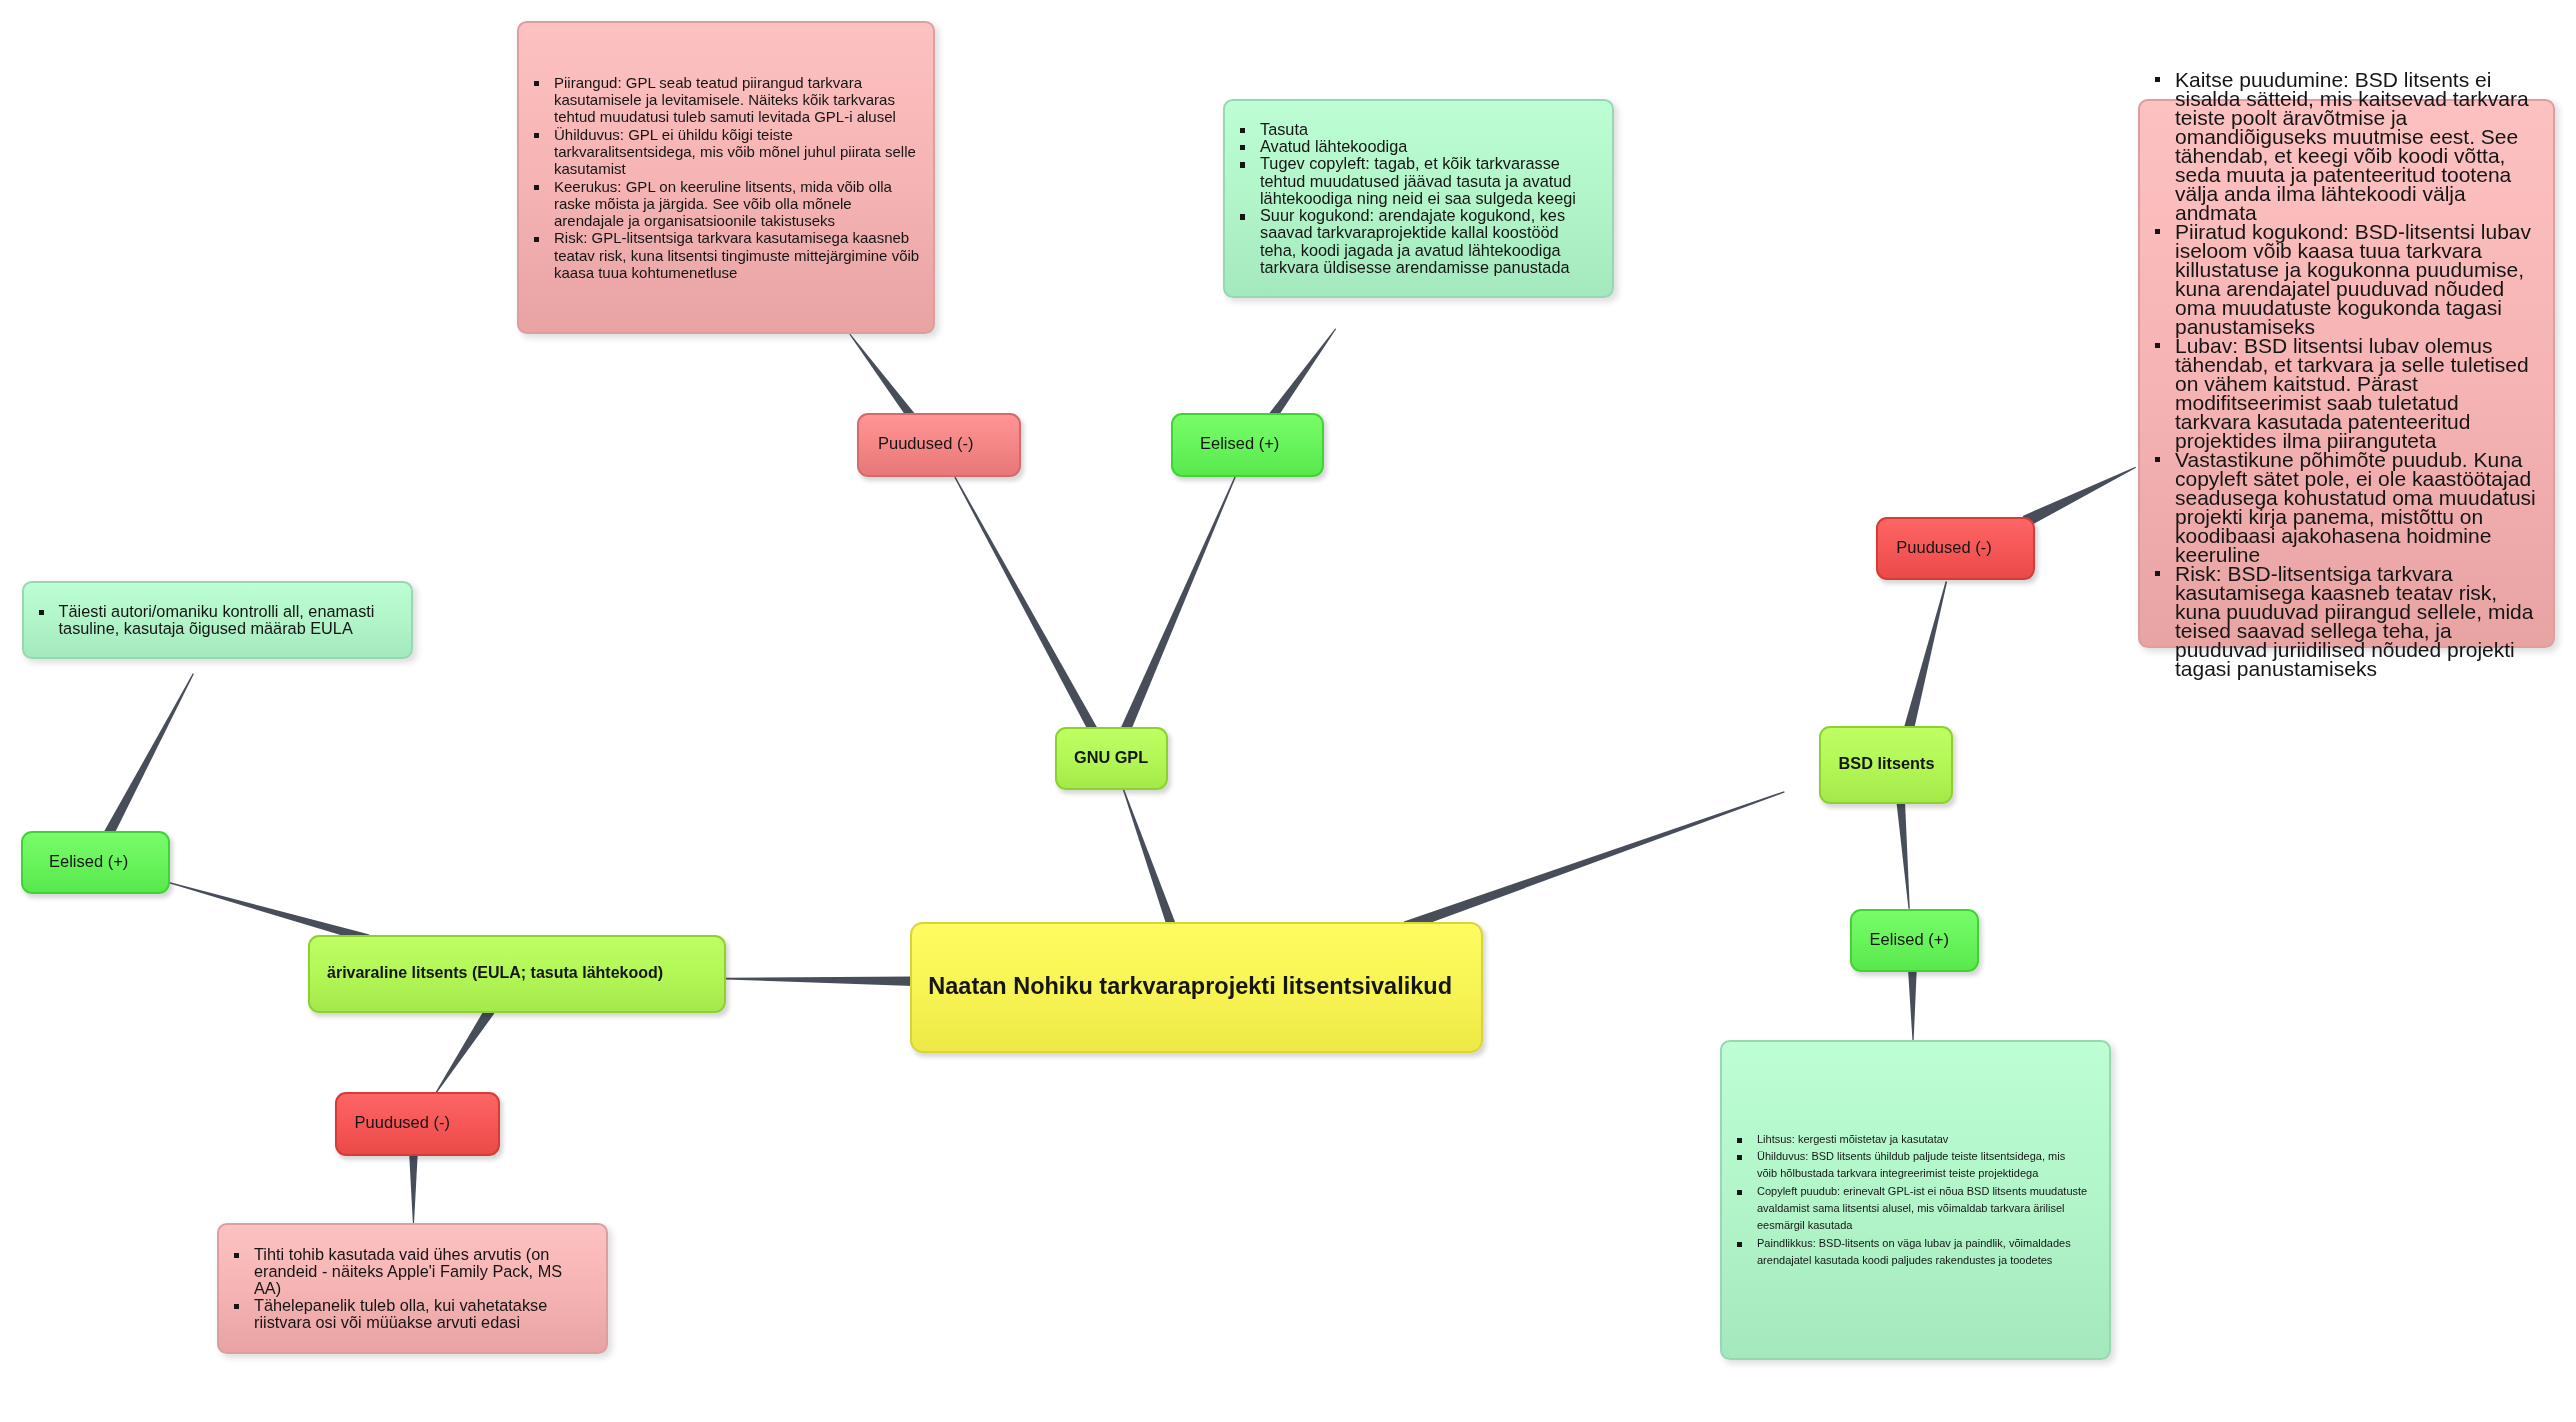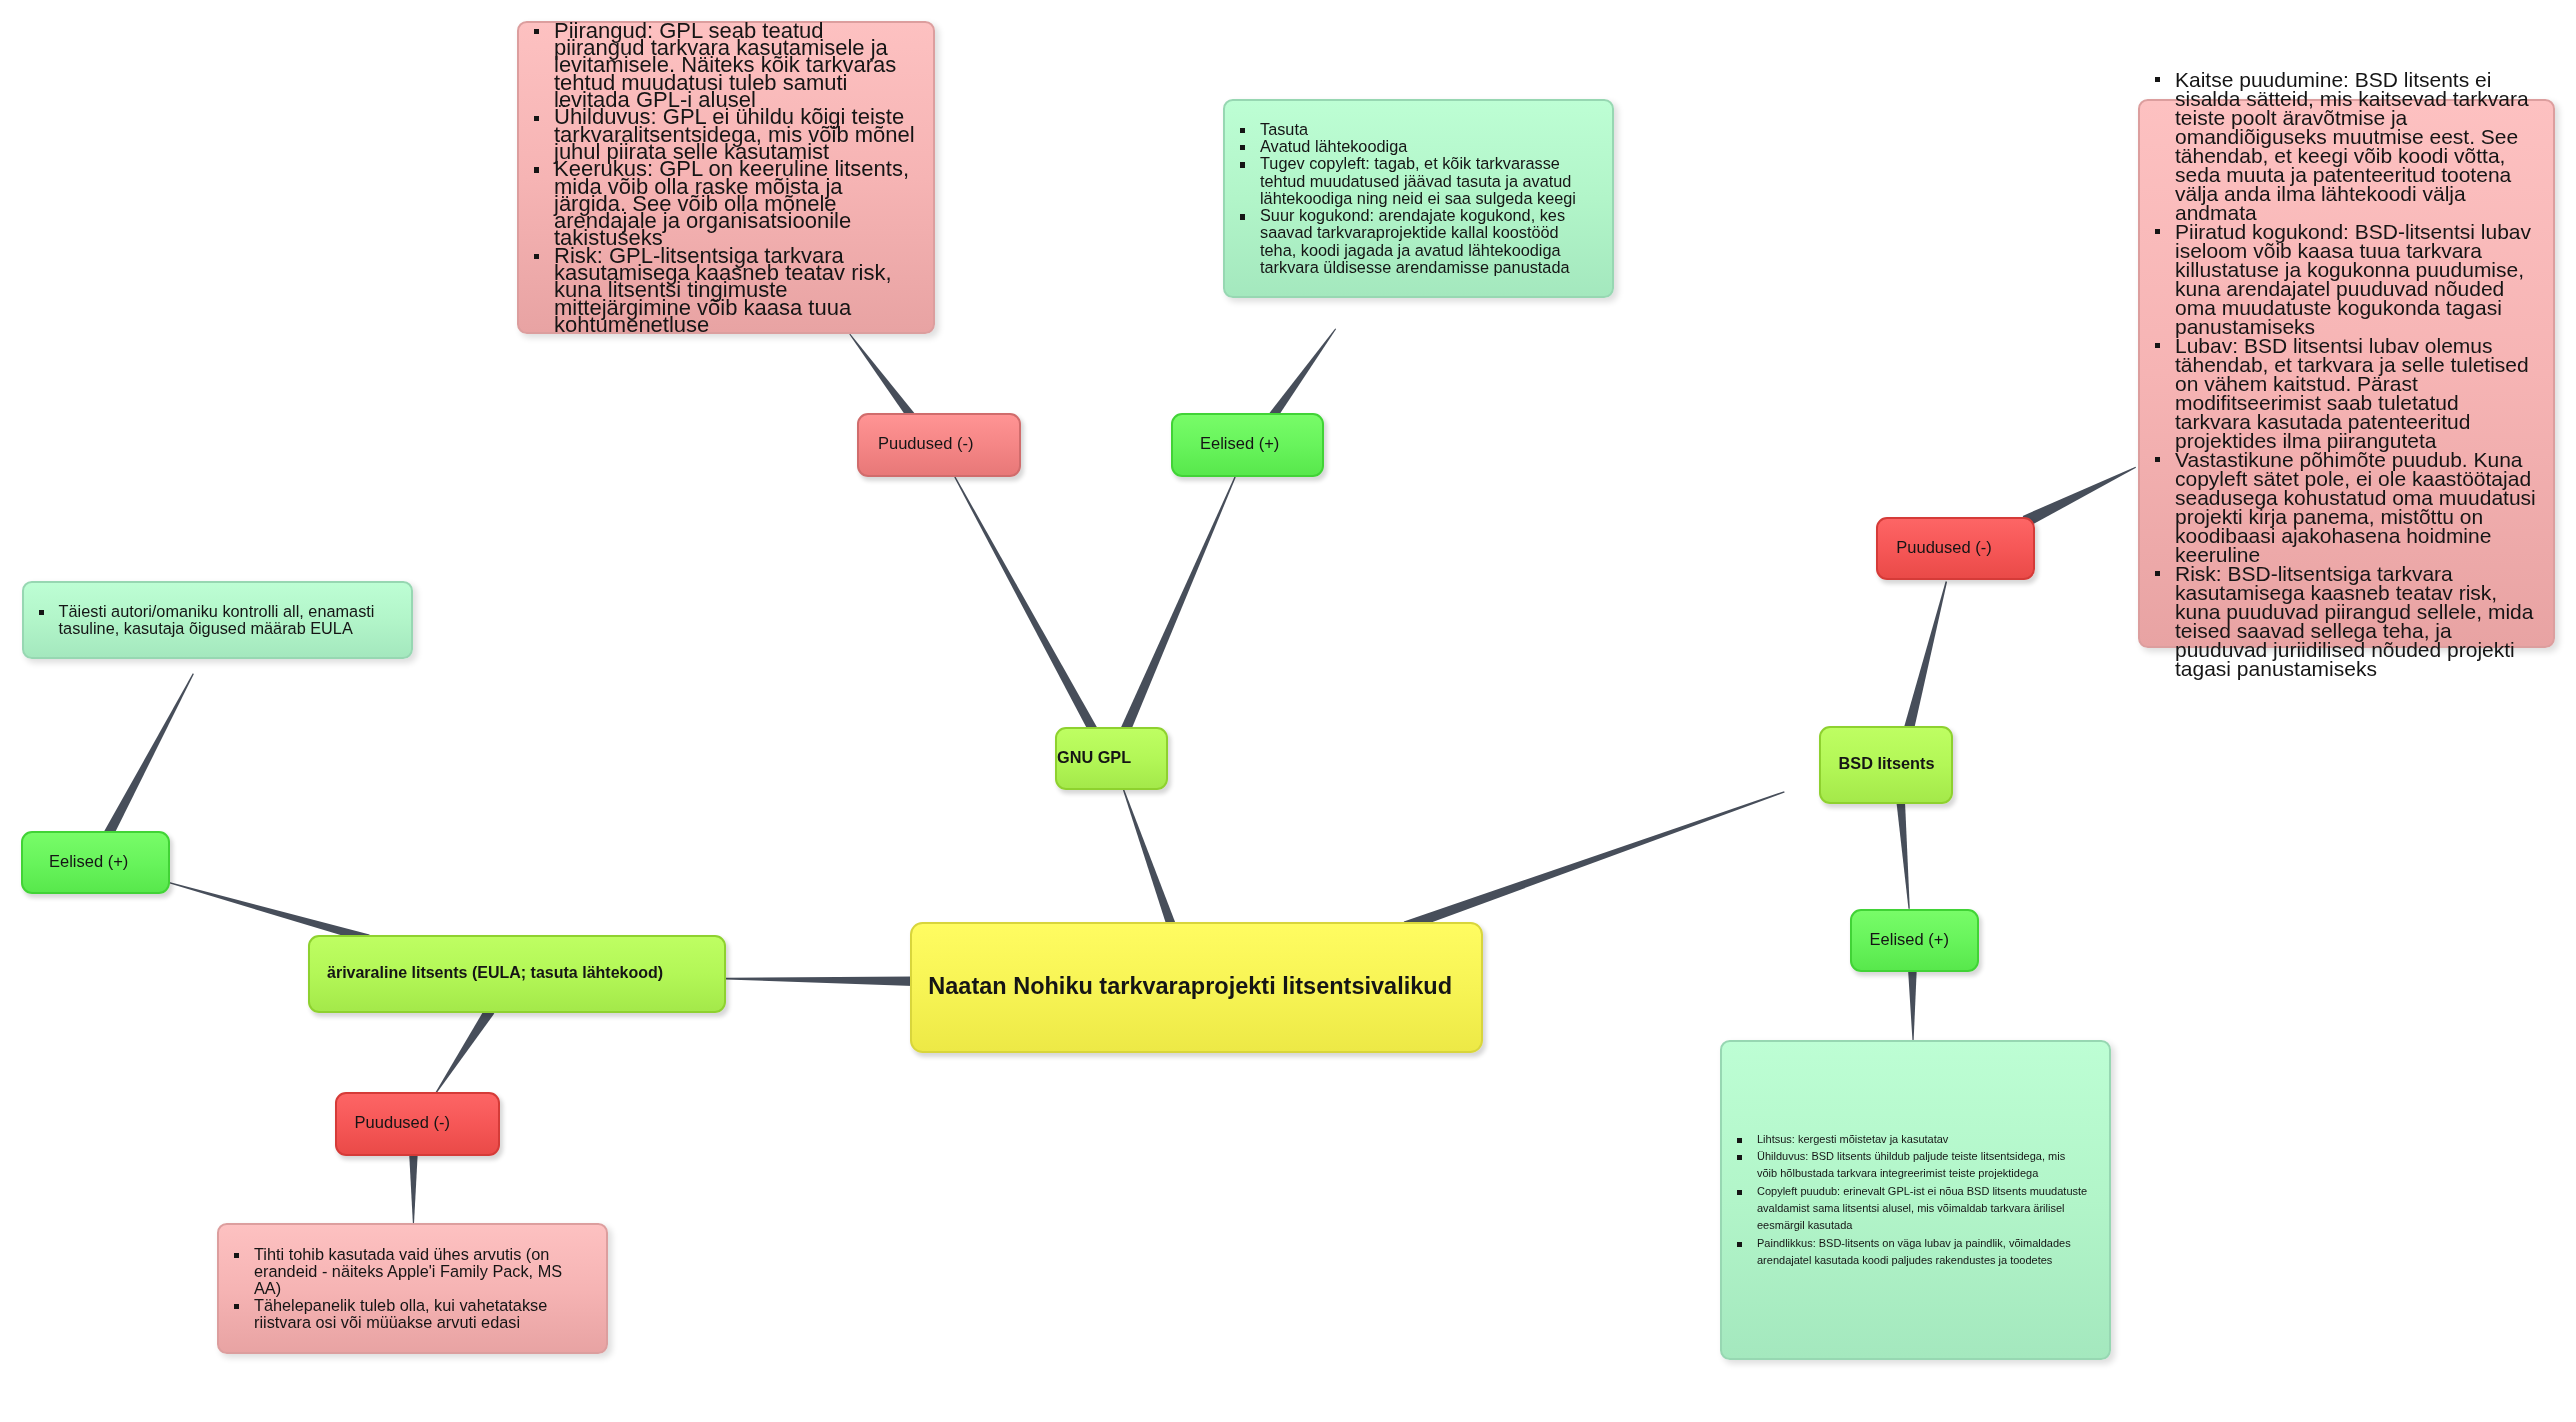--- a/index.html
+++ b/index.html
@@ -51,21 +51,21 @@
     <polygon points="3105.2,806.5 3270.4,715.8 3269.6,714.2 3096.8,789.5"></polygon>
     <polygon points="2929.7,1120.0 2981.1,890.3 2978.9,889.7 2914.3,1116.0"></polygon>
     <polygon points="2903.4,1226.5 2922.0,1391.1 2924.0,1390.9 2916.6,1225.5"></polygon>
     <polygon points="2921.4,1485.1 2928.1,1592.0 2929.9,1592.0 2934.6,1484.9"></polygon>
     <polygon points="172.9,1280.7 296.8,1031.4 295.2,1030.6 159.1,1273.3"></polygon>
     <polygon points="565.8,1430.5 259.3,1349.9 258.7,1352.1 562.2,1443.5"></polygon>
     <polygon points="743.2,1542.6 667.1,1671.4 668.9,1672.6 756.8,1551.4"></polygon>
     <polygon points="626.4,1765.0 632.1,1872.0 633.9,1872.0 639.6,1765.0"></polygon>
   </svg>
   <div class="leafbox d-pink" style="left:517px;top:21px;width:418px;height:313px;">
-    <ul style="font-size:22px;line-height:17.3px;width:401px;--pl:35px;--bl:15px;">
+    <ul style="font-size:15px;line-height:17.3px;width:401px;--pl:35px;--bl:15px;">
       <li>Piirangud: GPL seab teatud piirangud tarkvara kasutamisele ja levitamisele. Näiteks kõik tarkvaras tehtud muudatusi tuleb samuti levitada GPL-i alusel</li>
       <li>Ühilduvus: GPL ei ühildu kõigi teiste tarkvaralitsentsidega, mis võib mõnel juhul piirata selle kasutamist</li>
       <li>Keerukus: GPL on keeruline litsents, mida võib olla raske mõista ja järgida. See võib olla mõnele arendajale ja organisatsioonile takistuseks</li>
       <li>Risk: GPL-litsentsiga tarkvara kasutamisega kaasneb teatav risk, kuna litsentsi tingimuste mittejärgimine võib kaasa tuua kohtumenetluse</li>
     </ul>
   </div>
   <div class="leafbox d-green" style="left:1223px;top:99px;width:391px;height:199px;">
     <ul style="font-size:16.3px;line-height:17.3px;width:365px;--pl:35px;--bl:15px;">
       <li>Tasuta</li>
       <li>Avatud lähtekoodiga</li>
@@ -98,21 +98,21 @@
   <div class="leafbox d-pink" style="left:217px;top:1223px;width:391px;height:131px;">
     <ul style="font-size:16.3px;line-height:17px;width:359px;--pl:35px;--bl:15px;">
       <li>Tihti tohib kasutada vaid ühes arvutis (on erandeid -  näiteks Apple'i Family Pack, MS AA)</li>
       <li>Tähelepanelik tuleb olla, kui vahetatakse riistvara osi või müüakse arvuti edasi</li>
     </ul>
   </div>
   <div class="node n-center" style="left:910px;top:922px;width:573px;height:131px;">
       <span class="lbl" style="font-size:23.5px;padding-left:16.3px;font-weight:bold;">Naatan Nohiku tarkvaraprojekti litsentsivalikud</span>
     </div>
   <div class="node n-branch" style="left:1055px;top:727px;width:113px;height:63px;">
-      <span class="lbl" style="font-size:16.3px;padding-left:0;font-weight:bold;">GNU GPL</span>
+      <span class="lbl" style="font-size:16.3px;padding-left:17px;font-weight:bold;">GNU GPL</span>
     </div>
   <div class="node n-branch" style="left:1819px;top:726px;width:134px;height:78px;">
       <span class="lbl" style="font-size:16.3px;padding-left:17.6px;font-weight:bold;">BSD litsents</span>
     </div>
   <div class="node n-branch" style="left:308px;top:935px;width:418px;height:78px;">
       <span class="lbl" style="font-size:16px;padding-left:17px;font-weight:bold;">ärivaraline litsents (EULA; tasuta lähtekood)</span>
     </div>
   <div class="node n-cons-soft" style="left:857px;top:413px;width:164px;height:64px;">
       <span class="lbl" style="font-size:16.5px;padding-left:19px;">Puudused (-)</span>
     </div>

